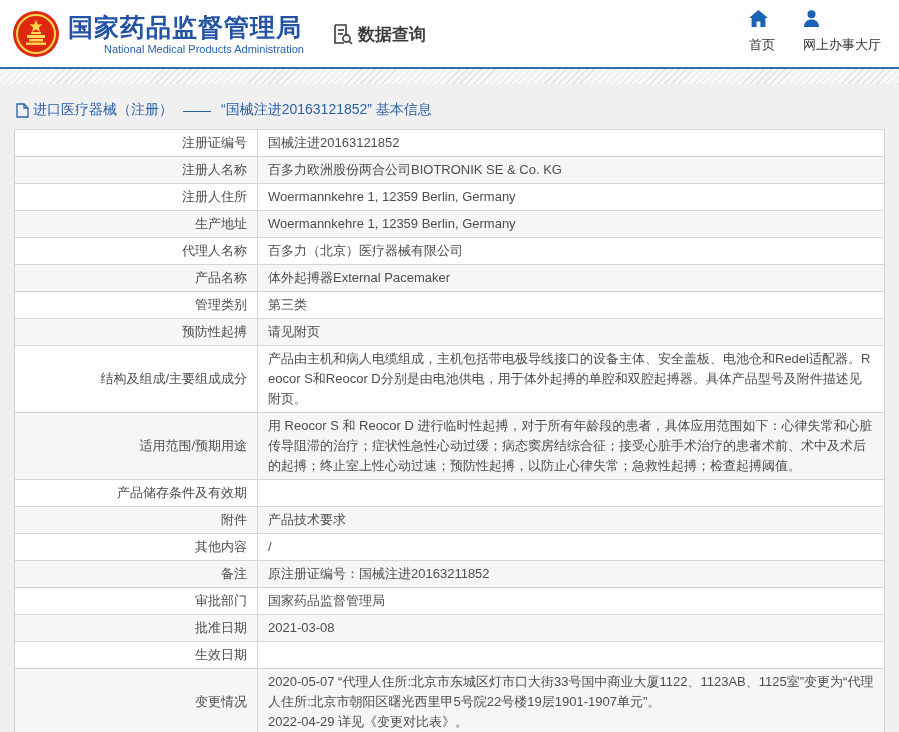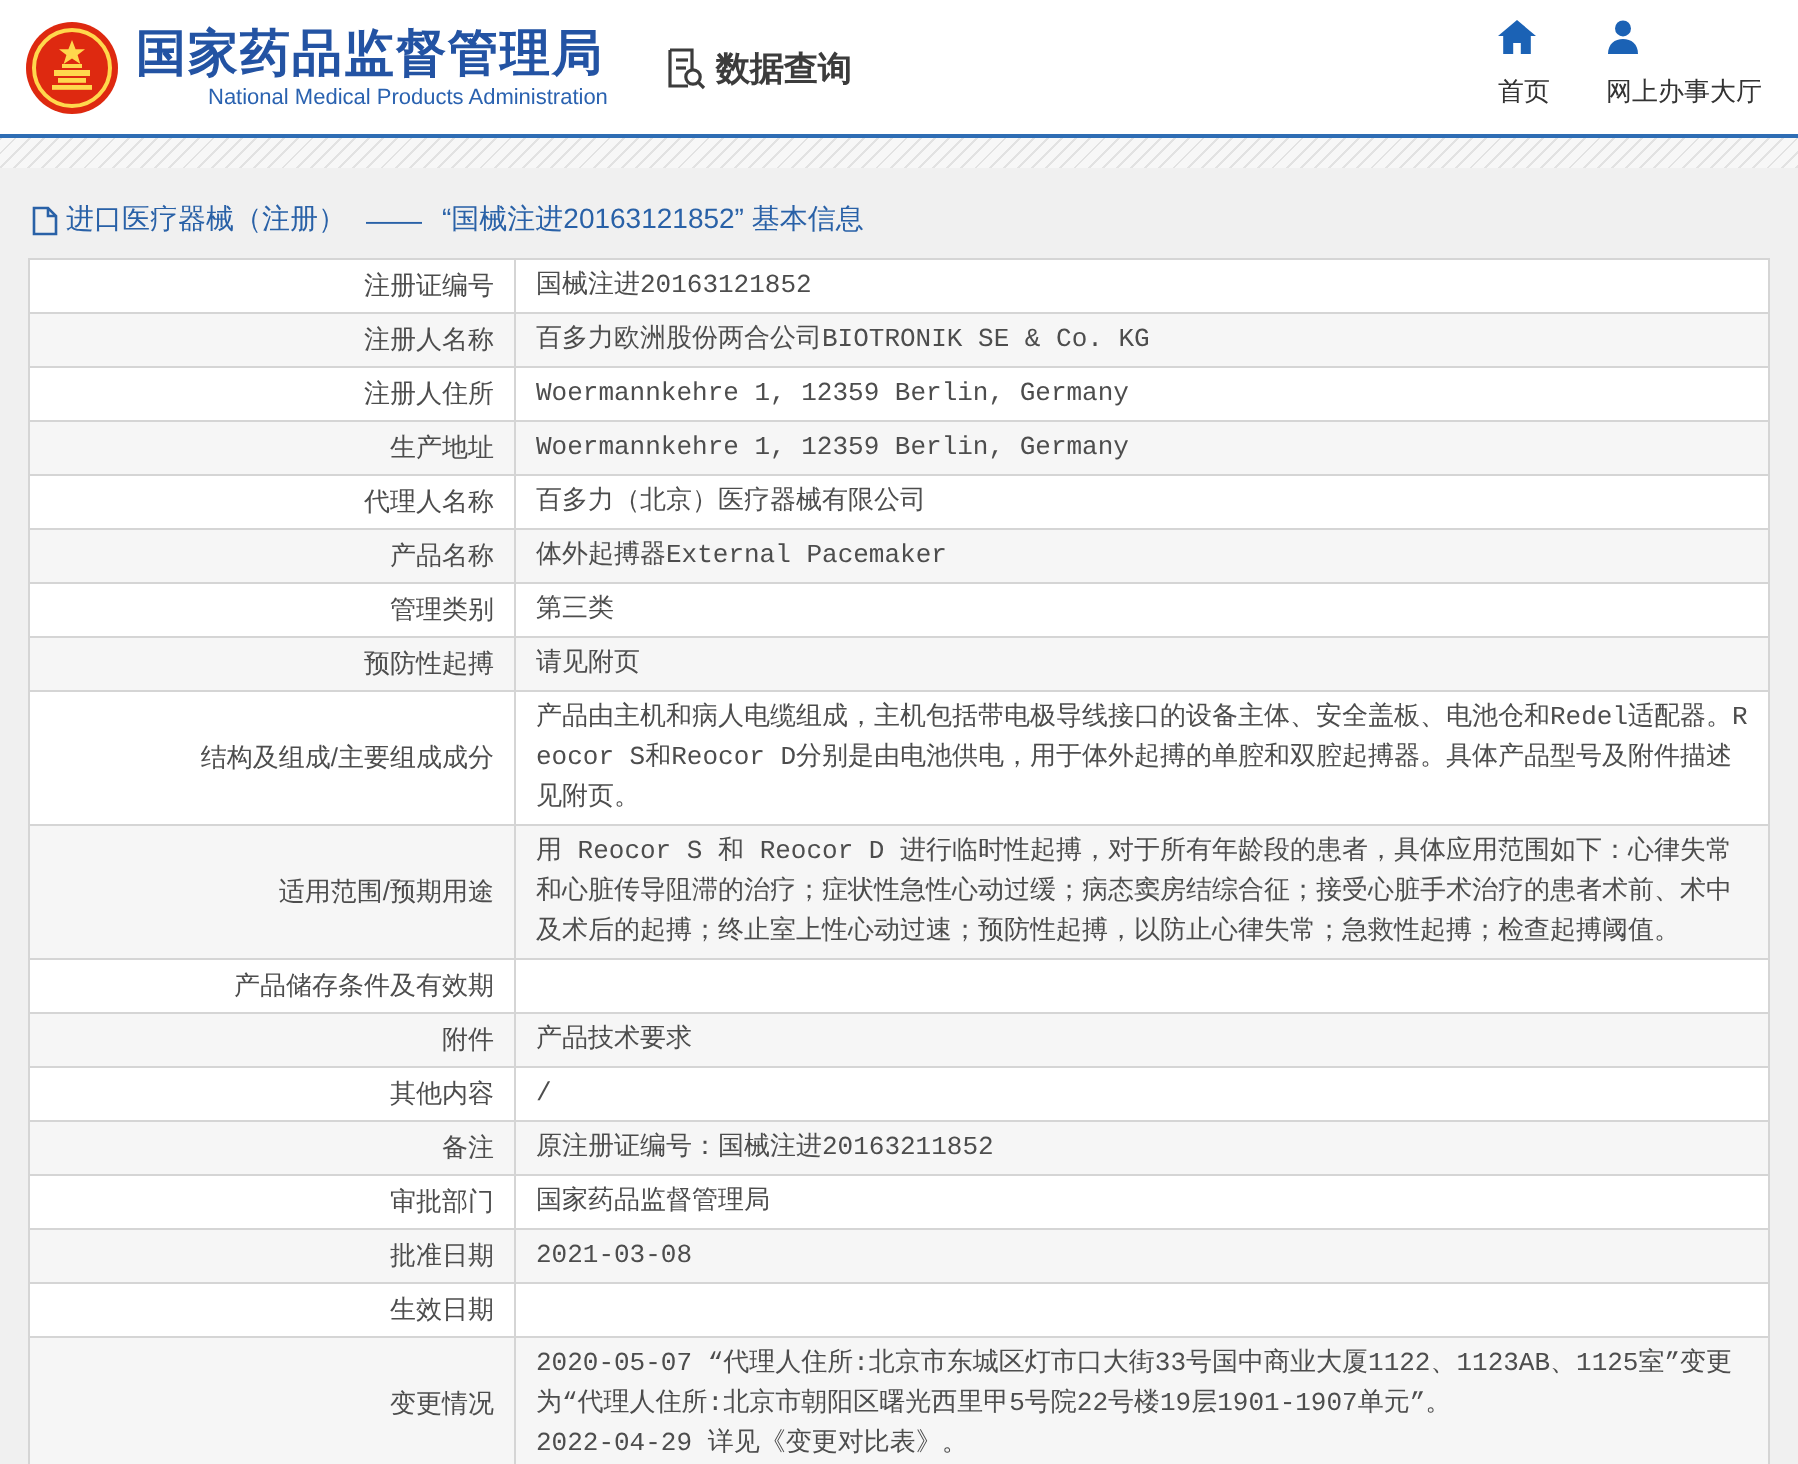--- a/index.html
+++ b/index.html
@@ -36,21 +36,21 @@
   }
   .breadcrumb .crumb-sep { margin:0 6px; }
   .doc-icon { display:inline-block; line-height:0; }
   
   table.reg-table { border-collapse:collapse; width:871px; background:#ffffff; table-layout:fixed; }
   .reg-table td {
     border:1px solid #d5d5d5; font-size:13px; color:#4d4d4d;
     padding:3px 10px; line-height:20px; vertical-align:middle;
   }
   .reg-table td.label-cell { width:243px; text-align:right; height:24px; }
-  .reg-table td.value-cell { white-space:pre-line; word-break:break-all;font-family:Liberation Mono, monospace; }
+  .reg-table td.value-cell { white-space:pre-line; word-break:break-all; }
   .reg-table tr:nth-child(even) { background:#f6f6f6; }
 </style>
 </head>
 <body>
 
 <div class="site-header">
   <div class="logo-wrap">
     <svg width="48" height="48" viewBox="0 0 48 48">
       <circle cx="24" cy="24" r="23" fill="#de2910"></circle>
       <circle cx="24" cy="24" r="19" fill="none" stroke="#ffd84d" stroke-width="2"></circle>

